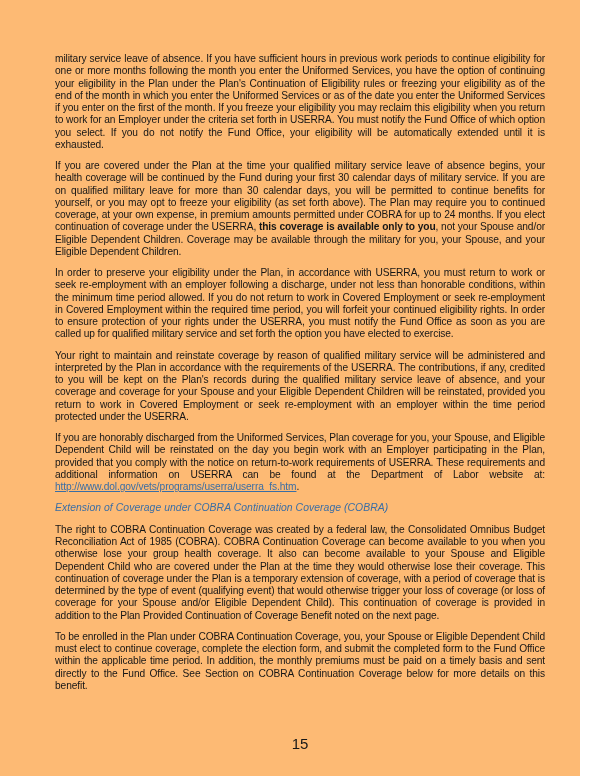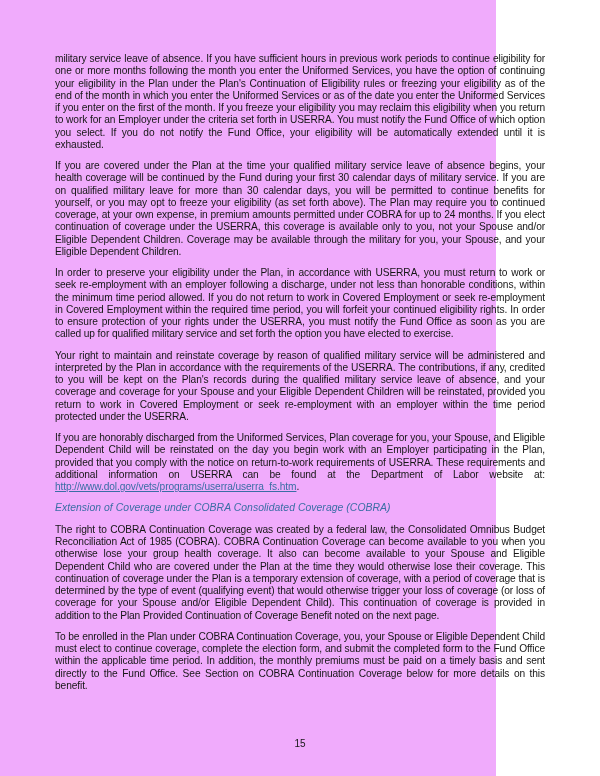--- a/index.html
+++ b/index.html
@@ -11,66 +11,66 @@
   body {
     width: 600px;
     height: 776px;
     font-family: "Liberation Sans", sans-serif;
     color: #1a1a1a;
     -webkit-font-smoothing: antialiased;
     overflow: hidden;
   }
   .page {
     position: relative;
-    width: 496px;
+    width: 580px;
     height: 776px;
     box-sizing: border-box;
-    background: #f0abfc;
+    background: #fdba74;
   }
   .content {
     position: absolute;
     left: 55px;
     top: 53px;
     width: 490px;
   }
   p.para {
     margin: 0 0 9px 0;
     font-size: 10.2px;
     line-height: 12.25px;
     text-align: justify;
     text-justify: inter-word;
     color: #161616;
     letter-spacing: -0.01em;
   }
   p.para:last-child {
     margin-bottom: 3px;
   }
   .bold {
-    font-weight: normal;
+    font-weight: bold;
   }
   h2.section-heading {
     margin: 9px 0 9px 0;
     font-size: 10.4px;
     line-height: 12.5px;
     font-style: italic;
     font-weight: normal;
     color: #3a6ea5;
     text-align: left;
     letter-spacing: 0.005em;
   }
   a.doc-link {
     color: #3a6ea5;
   }
   .footer {
     position: absolute;
     left: 0;
     top: 738px;
     width: 600px;
     text-align: center;
-    font-size: 10px;
+    font-size: 15px;
     line-height: 12px;
     color: #161616;
   }
 </style>
 </head>
 <body>
 
 <div class="page">
 
   <div class="content">
@@ -82,21 +82,21 @@
     </p>
 
     <p class="para">In order to preserve your eligibility under the Plan, in accordance with USERRA, you must return to work or seek re-employment with an employer following a discharge, under not less than honorable conditions, within the minimum time period allowed. If you do not return to work in Covered Employment or seek re-employment in Covered Employment within the required time period, you will forfeit your continued eligibility rights. In order to ensure protection of your rights under the USERRA, you must notify the Fund Office as soon as you are called up for qualified military service and set forth the option you have elected to exercise.</p>
 
     <p class="para">Your right to maintain and reinstate coverage by reason of qualified military service will be administered and interpreted by the Plan in accordance with the requirements of the USERRA. The contributions, if any, credited to you will be kept on the Plan's records during the qualified military service leave of absence, and your coverage and coverage for your Spouse and your Eligible Dependent Children will be reinstated, provided you return to work in Covered Employment or seek re-employment with an employer within the time period protected under the USERRA.</p>
 
     <p class="para">
       <span>If you are honorably discharged from the Uniformed Services, Plan coverage for you, your Spouse, and Eligible Dependent Child will be reinstated on the day you begin work with an Employer participating in the Plan, provided that you comply with the notice on return-to-work requirements of USERRA. These requirements and additional information on USERRA can be found at the Department of Labor website at: </span><a class="doc-link" href="#">http://www.dol.gov/vets/programs/userra/userra_fs.htm</a><span>.</span>
     </p>
 
-    <h2 class="section-heading">Extension of Coverage under COBRA Consolidated Coverage (COBRA)</h2>
+    <h2 class="section-heading">Extension of Coverage under COBRA Continuation Coverage (COBRA)</h2>
 
     <p class="para">The right to COBRA Continuation Coverage was created by a federal law, the Consolidated Omnibus Budget Reconciliation Act of 1985 (COBRA). COBRA Continuation Coverage can become available to you when you otherwise lose your group health coverage. It also can become available to your Spouse and Eligible Dependent Child who are covered under the Plan at the time they would otherwise lose their coverage. This continuation of coverage under the Plan is a temporary extension of coverage, with a period of coverage that is determined by the type of event (qualifying event) that would otherwise trigger your loss of coverage (or loss of coverage for your Spouse and/or Eligible Dependent Child). This continuation of coverage is provided in addition to the Plan Provided Continuation of Coverage Benefit noted on the next page.</p>
 
     <p class="para">To be enrolled in the Plan under COBRA Continuation Coverage, you, your Spouse or Eligible Dependent Child must elect to continue coverage, complete the election form, and submit the completed form to the Fund Office within the applicable time period. In addition, the monthly premiums must be paid on a timely basis and sent directly to the Fund Office. See Section on COBRA Continuation Coverage below for more details on this benefit.</p>
 
   </div>
 
   <div class="footer">15</div>
 
 </div>

